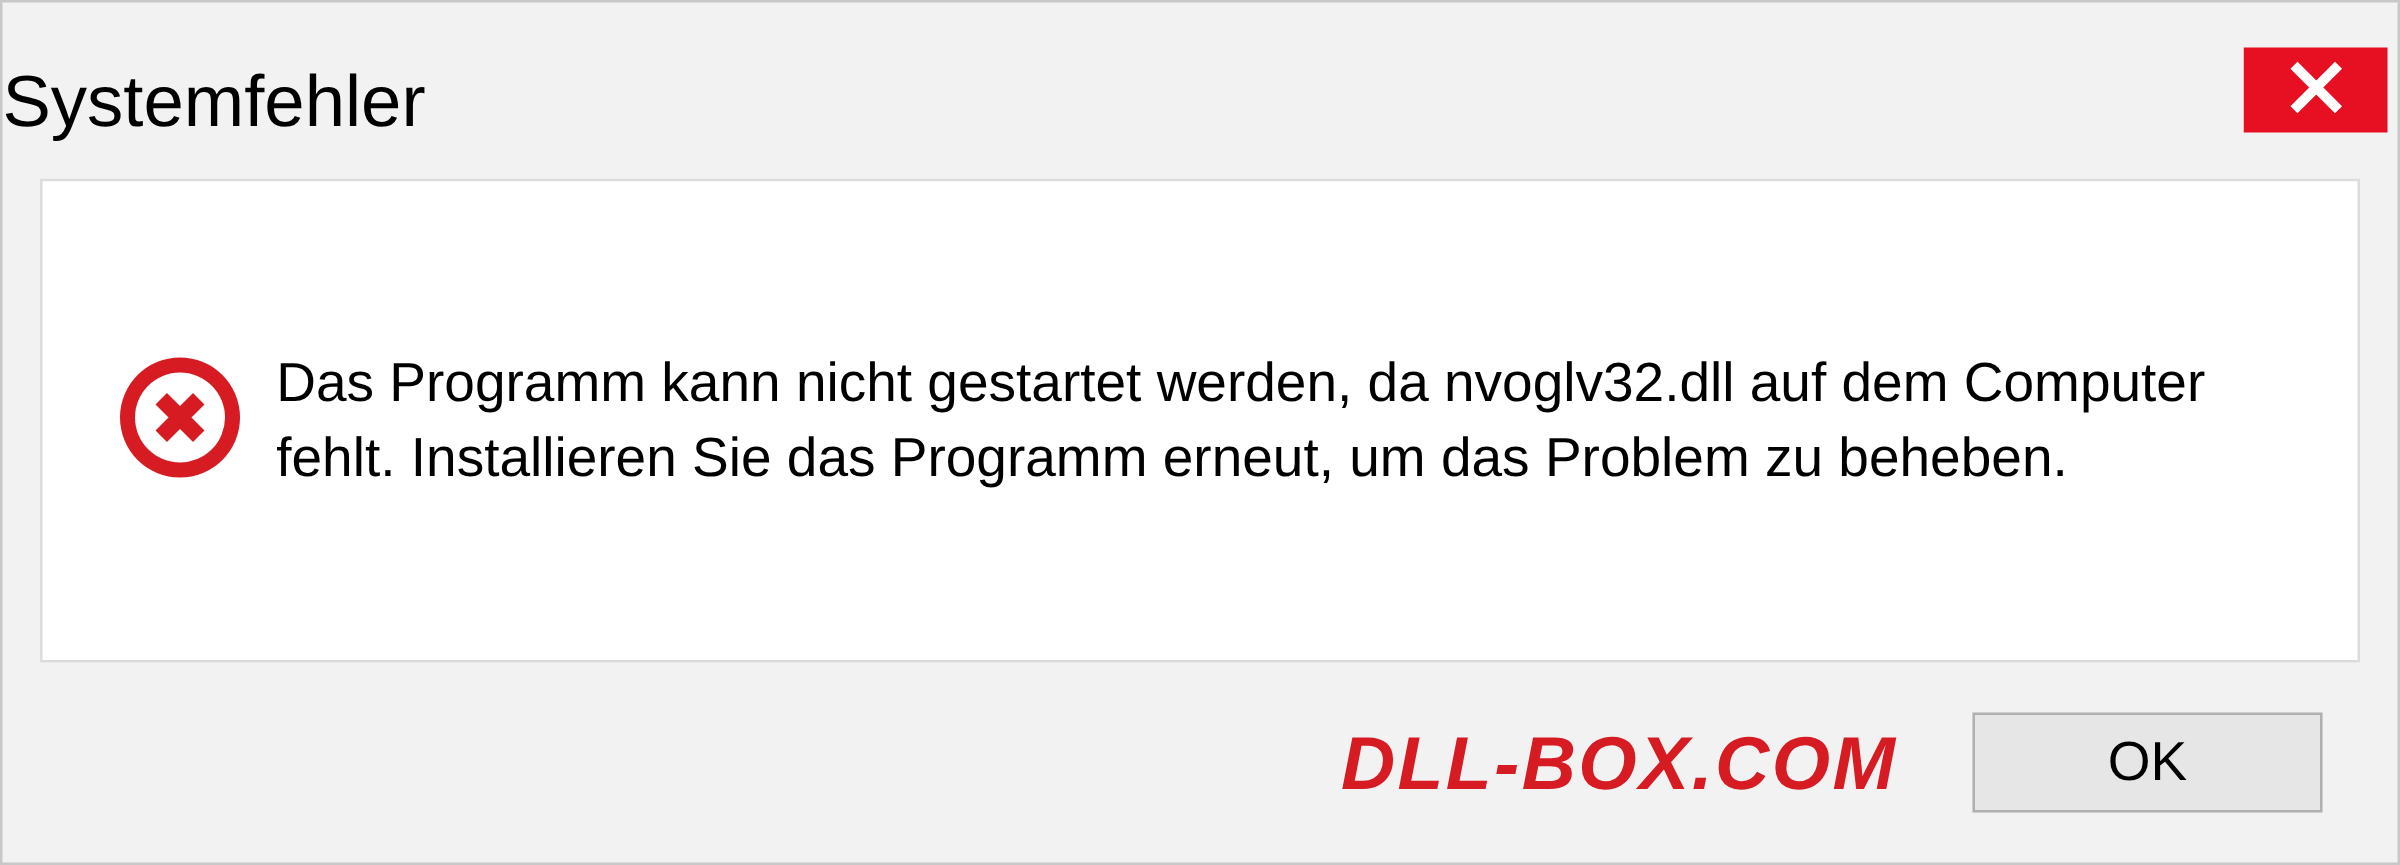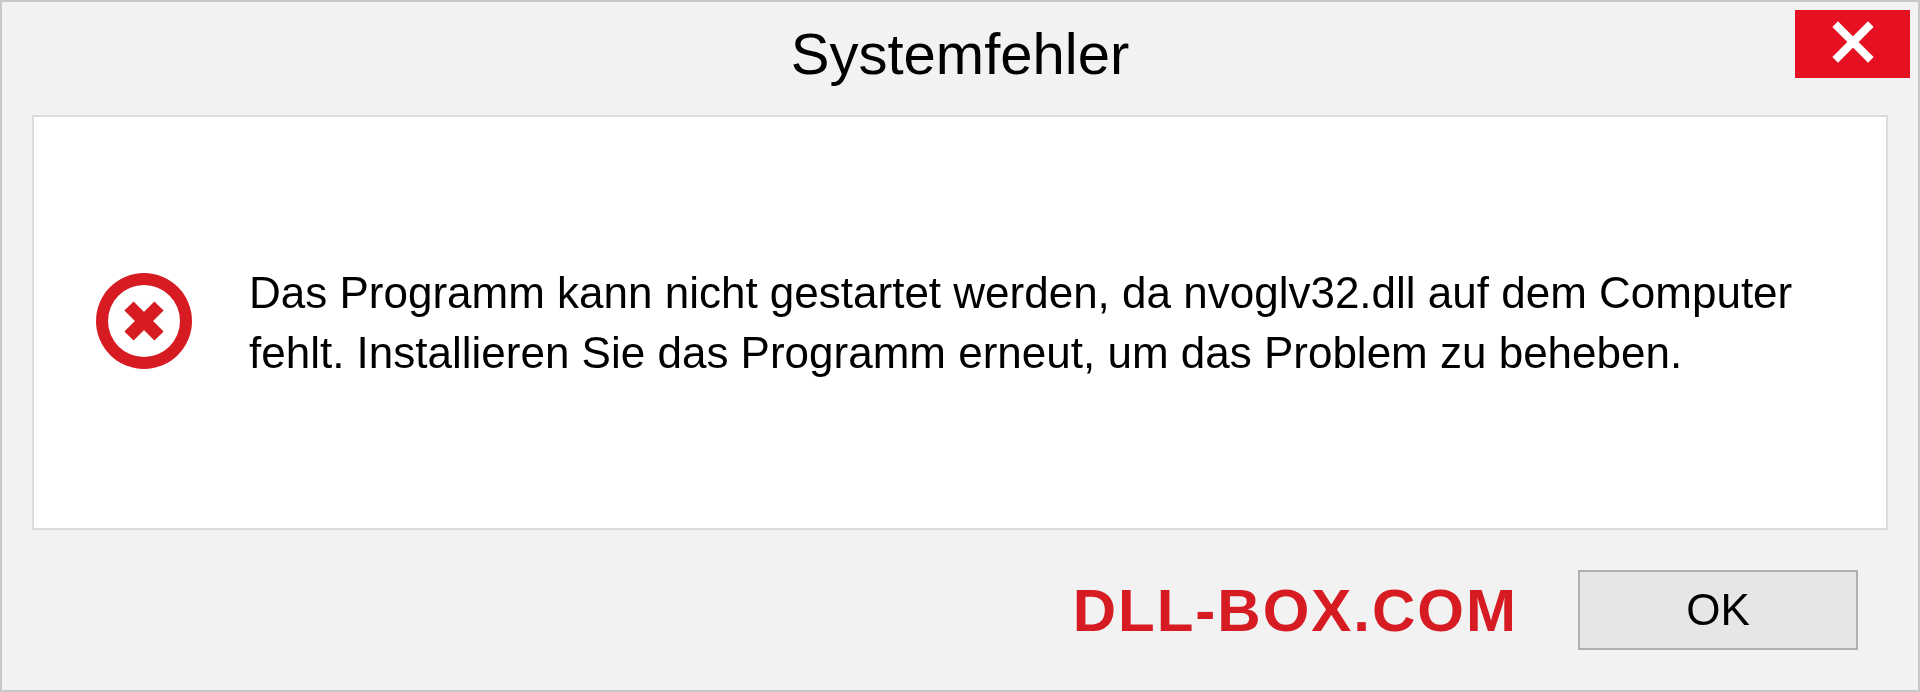--- a/index.html
+++ b/index.html
@@ -22,24 +22,24 @@
       background: #f2f2f2;
       border: 2px solid #c8c8c8;
       position: relative;
       display: flex;
       flex-direction: column;
     }
     
     .title-bar {
       display: flex;
       align-items: flex-start;
-      justify-content: center;
       position: relative;
       height: 95px;
       padding-top: 18px;
+      margin-top: 28px;
     }
     
     .title-text {
       font-size: 58px;
       color: #000;
       font-weight: 400;
     }
     
     .close-button {
       position: absolute;
@@ -60,21 +60,21 @@
     }
     
     .content-area {
       margin: 18px 30px 0 30px;
       background: #ffffff;
       border: 2px solid #dcdcdc;
       flex: 1;
       display: flex;
       align-items: center;
       padding: 0 60px;
-      gap: 55px;
+      gap: 27px;
     }
     
     .error-icon-wrap {
       flex-shrink: 0;
     }
     
     .error-icon {
       width: 100px;
       height: 100px;
     }
@@ -94,20 +94,21 @@
       padding: 0 60px;
       gap: 60px;
     }
     
     .watermark {
       font-size: 60px;
       font-weight: 800;
       color: #d61b22;
       font-family: Arial, sans-serif;
       letter-spacing: 2px;
+      font-style: italic;
     }
     
     .ok-button {
       width: 280px;
       height: 80px;
       background: #e6e6e6;
       border: 2px solid #b0b0b0;
       font-size: 44px;
       color: #000;
       display: flex;

